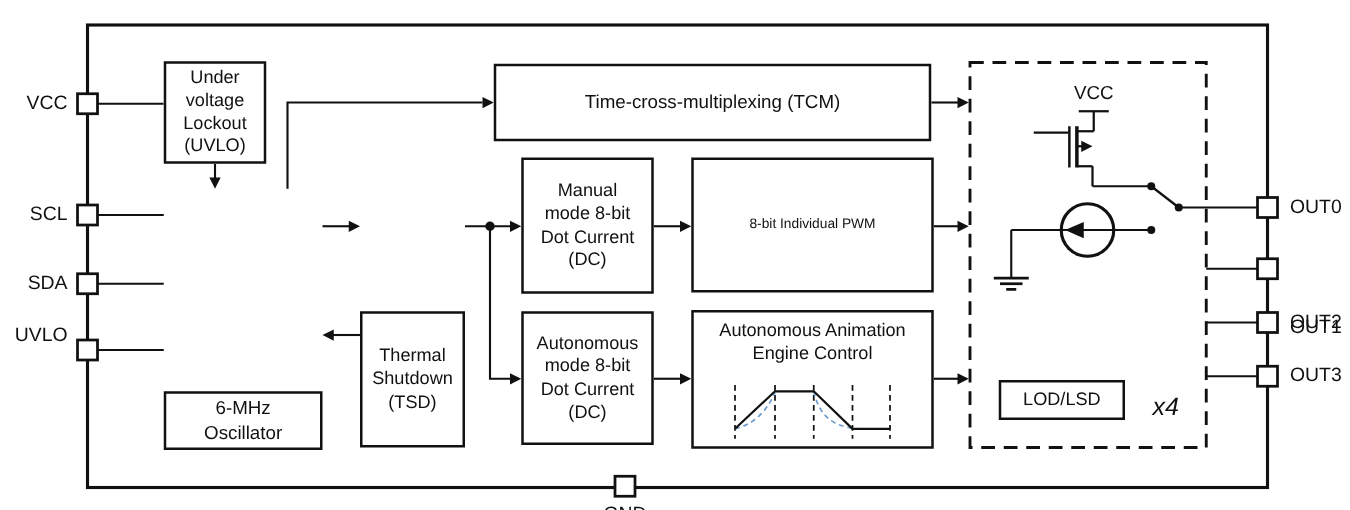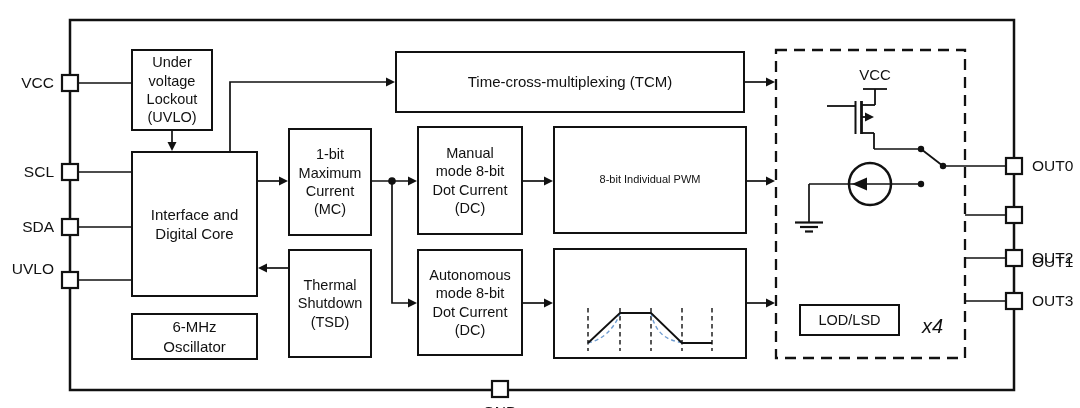--- a/index.html
+++ b/index.html
@@ -148,36 +148,26 @@
     </g>
   </svg>
 
   <div class="block" id="uvlo" style="left:131px;top:33px;width:82px;height:82px;">
     <span>Under
 voltage
 Lockout
 (UVLO)</span>
   </div>
 
-  <div class="block" style="left:131px;top:135px;width:127px;height:146px;font-size:15px;">
-    <span>Interface and
-Digital Core</span>
-  </div>
 
   <div class="block" style="left:131px;top:297px;width:127px;height:47px;font-size:15px;">
     <span>6-MHz
 Oscillator</span>
   </div>
 
-  <div class="block" style="left:288px;top:112px;width:84px;height:108px;">
-    <span>1-bit
-Maximum
-Current
-(MC)</span>
-  </div>
 
   <div class="block" style="left:288px;top:233px;width:84px;height:109px;">
     <span>Thermal
 Shutdown
 (TSD)</span>
   </div>
 
   <div class="block" style="left:395px;top:35px;width:350px;height:62px;font-size:15px;">
     <span>Time-cross-multiplexing (TCM)</span>
   </div>
@@ -194,20 +184,22 @@
 mode 8-bit
 Dot Current
 (DC)</span>
   </div>
 
   <div class="block" style="left:553px;top:110px;width:194px;height:108px;font-size:11px;">
     <span>8-bit Individual PWM</span>
   </div>
 
   <div class="block" id="aaec" style="left:553px;top:232px;width:194px;height:111px;">
+    <span>Autonomous Animation
+Engine Control</span>
     <svg width="189" height="48" viewBox="0 0 189 48">
       <g stroke="#111" stroke-width="1.4" stroke-dasharray="4.5 3.5">
         <line x1="33" y1="1" x2="33" y2="44"></line>
         <line x1="65" y1="1" x2="65" y2="44"></line>
         <line x1="96" y1="1" x2="96" y2="44"></line>
         <line x1="127" y1="1" x2="127" y2="44"></line>
         <line x1="157" y1="1" x2="157" y2="44"></line>
       </g>
       <g fill="none" stroke="#6f9cd0" stroke-width="1.4" stroke-dasharray="4 3">
         <path d="M33,36 C47,33 58,23 65,7"></path>

